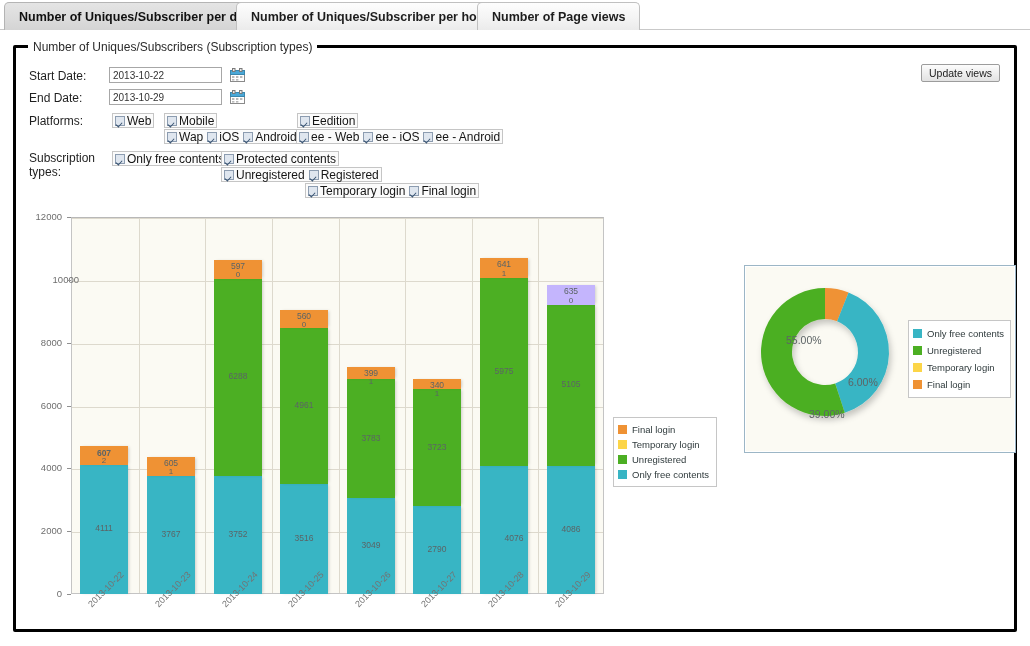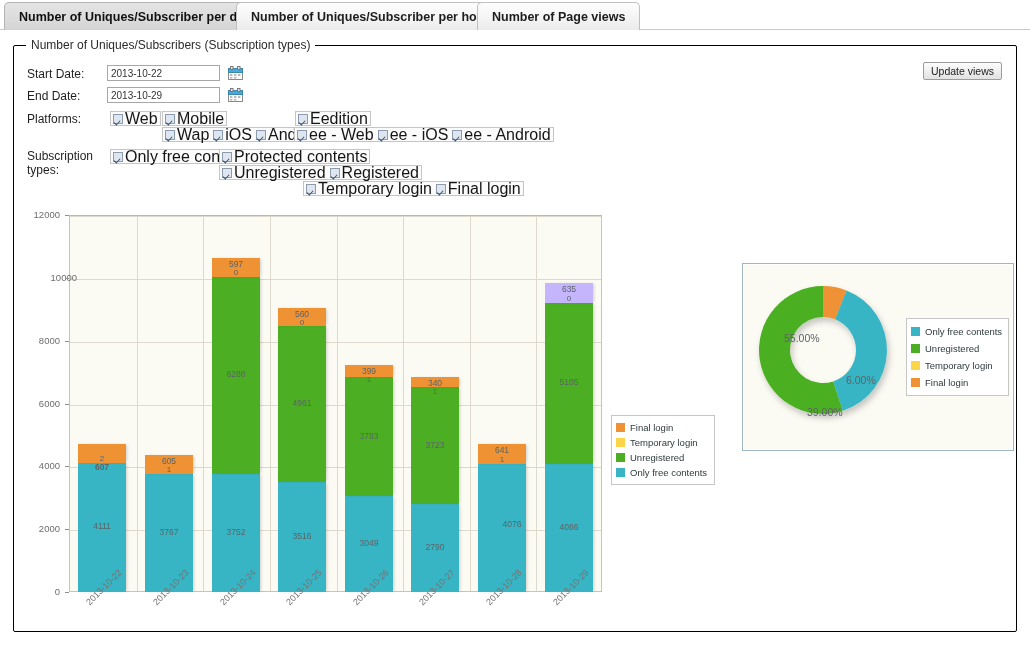--- a/index.html
+++ b/index.html
@@ -42,21 +42,21 @@
     background: linear-gradient(to bottom, #e4e4e4 0%, #dcdcdc 55%, #d4d4d4 100%);
     border-color: #b4b4b4;
     color: #111;
   }
 
   
   #panel {
     position: absolute;
     left: 13px; top: 45px;
     width: 1004px; height: 587px;
-    border: 1px solid #000000;
+    border: 3px solid #000000;
     border-radius: 2px;
     background: #ffffff;
   }
   #panel-legend {
     position: absolute;
     left: 12px; top: -8px;
     background: #ffffff;
     padding: 0 5px;
     font-size: 12px;
     color: #2b2b2b;
@@ -94,21 +94,21 @@
     background: #fbfbfb;
     display: flex;
     align-items: center;
     padding: 0 2px;
     height: 15px;
     white-space: nowrap;
   }
   .cb-item {
     display: inline-flex;
     align-items: center;
-    font-size: 16px;
+    font-size: 12px;
     color: #151515;
     margin-right: 4px;
     white-space: nowrap;
     cursor: pointer;
   }
   .cb-item:last-child { margin-right: 0; }
   .cbox {
     display: inline-block;
     width: 10px; height: 10px;
     margin-right: 2px;
@@ -424,21 +424,21 @@
           <div class="gridline-v" style="left: 400px;"></div>
           <div class="gridline-v" style="left: 466px;"></div>
         </div>
       <div id="bars-layer">
           <div class="bar-col" style="left: 56px; width: 48px; bottom: 32px; display: flex; flex-direction: column-reverse;">
             <div class="seg" style="height: 129.154px; background: rgb(56, 181, 196);">
               <div class="seg-lbl" style="top: 58.577px;">4111</div>
             </div>
             <div class="seg" style="height: 0.0628333px; background: rgb(252, 213, 72);"></div>
             <div class="seg" style="height: 19.0699px; background: rgb(239, 146, 52);">
-              <div class="seg-lbl" style="top: 18px; font-weight: bold;">607</div>
+              <div class="seg-lbl" style="top: 2px; font-weight: bold;">607</div>
               <div class="seg-sub" style="top: 10.535px;">2</div>
             </div>
           </div>
           <div class="bar-col" style="left: 123px; width: 48px; bottom: 32px; display: flex; flex-direction: column-reverse;">
             <div class="seg" style="height: 118.347px; background: rgb(56, 181, 196);">
               <div class="seg-lbl" style="top: 53.1733px;">3767</div>
             </div>
             <div class="seg" style="height: 19.0071px; background: rgb(239, 146, 52);">
               <div class="seg-lbl" style="top: 1px;">605</div>
               <div class="seg-sub" style="top: 10.5035px;">1</div>
@@ -487,21 +487,24 @@
             <div class="seg" style="height: 116.964px; background: rgb(76, 175, 35);">
               <div class="seg-lbl" style="top: 52.4821px;">3723</div>
             </div>
             <div class="seg" style="height: 10.6817px; background: rgb(239, 146, 52);">
               <div class="seg-lbl" style="top: 1px;">340</div>
               <div class="seg-sub" style="top: 10px;">1</div>
             </div>
           </div>
           <div class="bar-col" style="left: 456px; width: 48px; bottom: 32px; display: flex; flex-direction: column-reverse;">
             <div class="seg" style="height: 128.054px; background: rgb(56, 181, 196);">
-              <div class="seg-lbl" style="top: 55px; padding-left: 20px;">4076</div>
+              <div class="seg-lbl" style="top: 67px; padding-left: 20px;">4076</div>
+            </div>
+            <div class="seg" style="height: 187.715px; background: rgb(76, 175, 35);">
+              <div class="seg-lbl" style="top: 87.8573px;">5975</div>
             </div>
             <div class="seg" style="height: 20.1381px; background: rgb(239, 146, 52); margin-top: 40px;">
               <div class="seg-lbl" style="top: 1.06904px;">641</div>
               <div class="seg-sub" style="top: 11.069px;">1</div>
             </div>
           </div>
           <div class="bar-col" style="left: 523px; width: 48px; bottom: 32px; display: flex; flex-direction: column-reverse;">
             <div class="seg" style="height: 128.369px; background: rgb(56, 181, 196);">
               <div class="seg-lbl" style="top: 58.1842px;">4086</div>
             </div>

